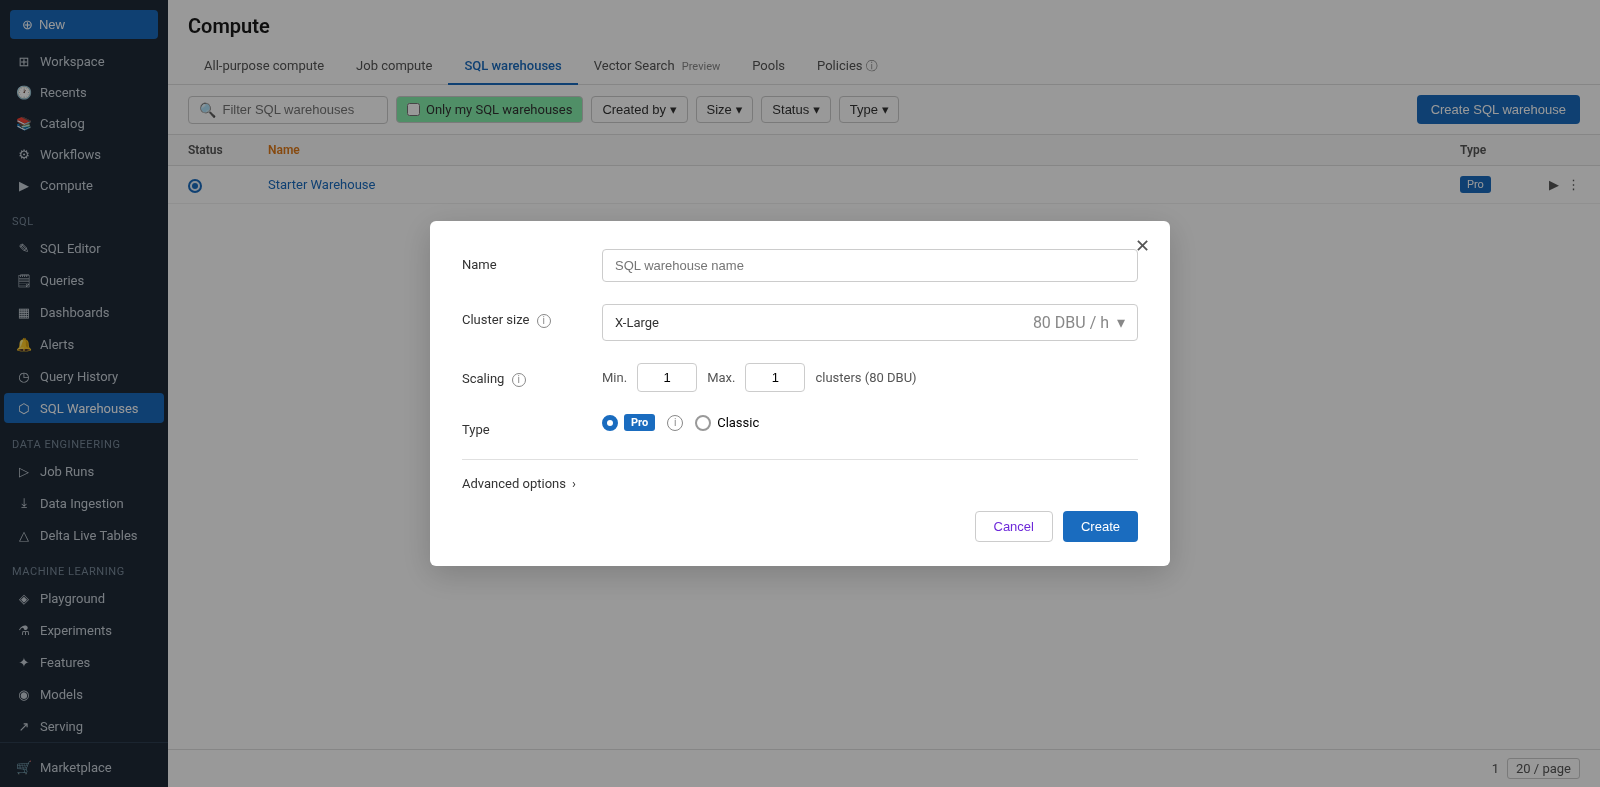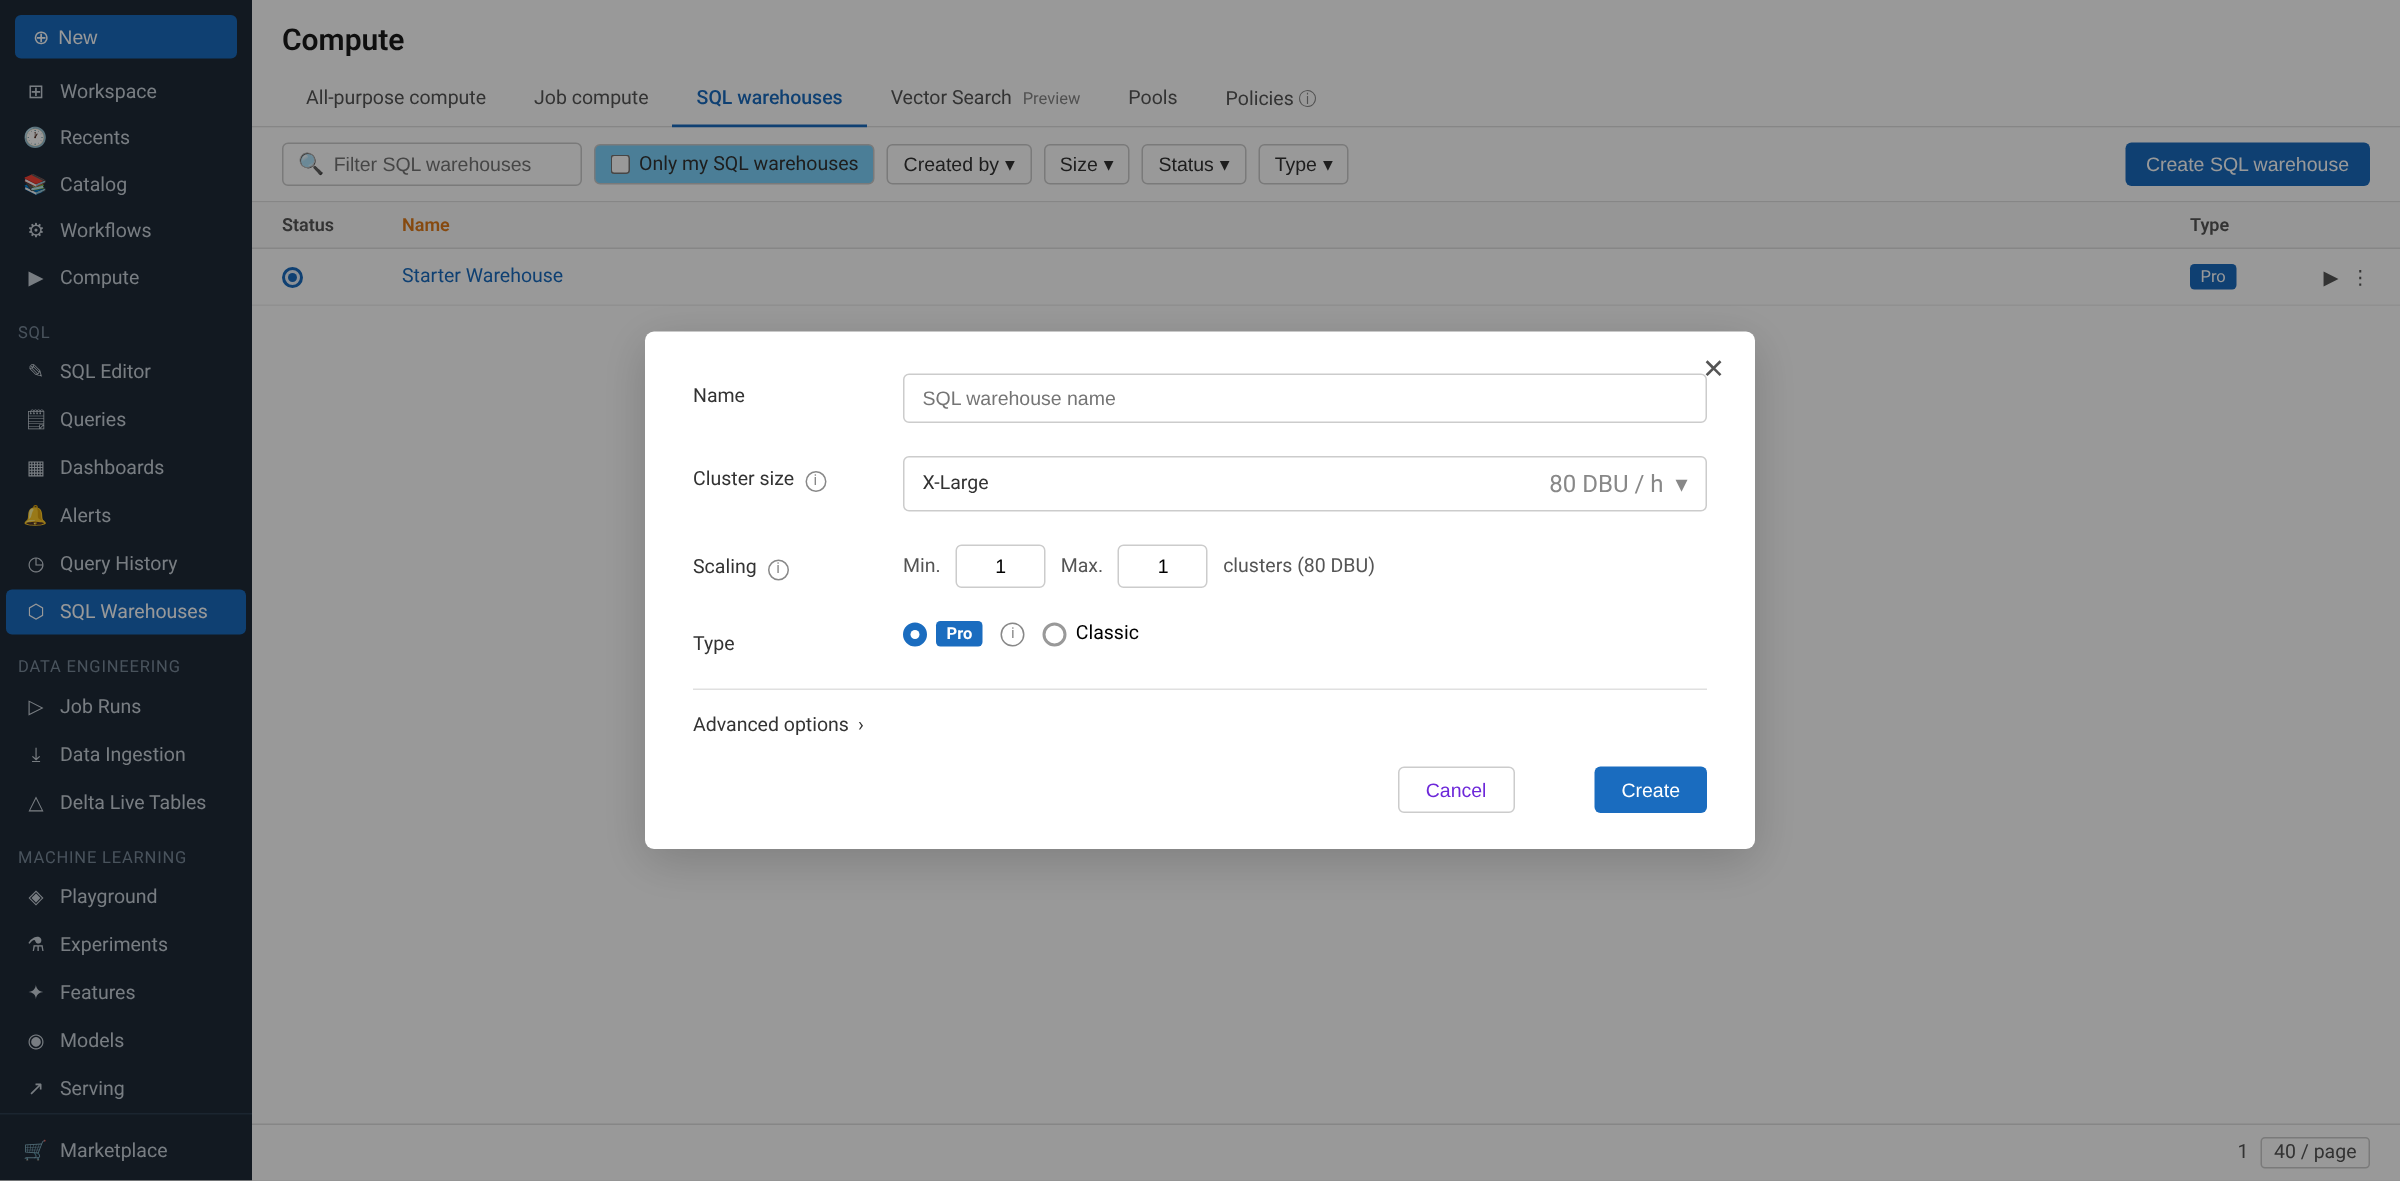--- a/index.html
+++ b/index.html
@@ -124,21 +124,21 @@
       cursor: pointer;
       color: #333;
     }
     .checkbox-filter {
       display: flex;
       align-items: center;
       gap: 6px;
       border: 1px solid #ccc;
       border-radius: 4px;
       padding: 5px 10px;
-      background: #7dd3fc;
+      background: #86efac;
       font-size: 13px;
       cursor: pointer;
       color: #333;
     }
     .create-btn {
       margin-left: auto;
       background: #1a6cbf;
       color: #fff;
       border: none;
       border-radius: 4px;
@@ -384,21 +384,20 @@
     }
     .btn-create {
       background: #1a6cbf;
       color: #fff;
       border: none;
       border-radius: 4px;
       padding: 7px 18px;
       font-size: 13px;
       cursor: pointer;
       font-weight: 500;
-      margin-left: 43px;
     }
 
     
     .table-footer {
       background: #fff;
       border-top: 1px solid #e0e0e0;
       padding: 8px 20px;
       display: flex;
       justify-content: flex-end;
       align-items: center;
@@ -589,21 +588,21 @@
         <div class="row-actions">
           <span style="cursor:pointer;color:#555;">▶</span>
           <span style="cursor:pointer;color:#555;">⋮</span>
         </div>
       </div>
     </div>
   </div>
 
   <div class="table-footer">
     <span>1</span>
-    <span style="cursor:pointer;border:1px solid #ccc;padding:2px 8px;border-radius:3px;display:flex;align-items:center;gap:4px;background:#fff;">40 / page</span>
+    <span style="cursor:pointer;border:1px solid #ccc;padding:2px 8px;border-radius:3px;display:flex;align-items:center;gap:4px;background:#fff;">20 / page</span>
   </div>
 </div>
 
 <div class="overlay">
   <div class="modal">
     <button class="modal-close">✕</button>
 
     <div class="form-row">
       <div class="form-label">Name</div>
       <div class="form-control">

